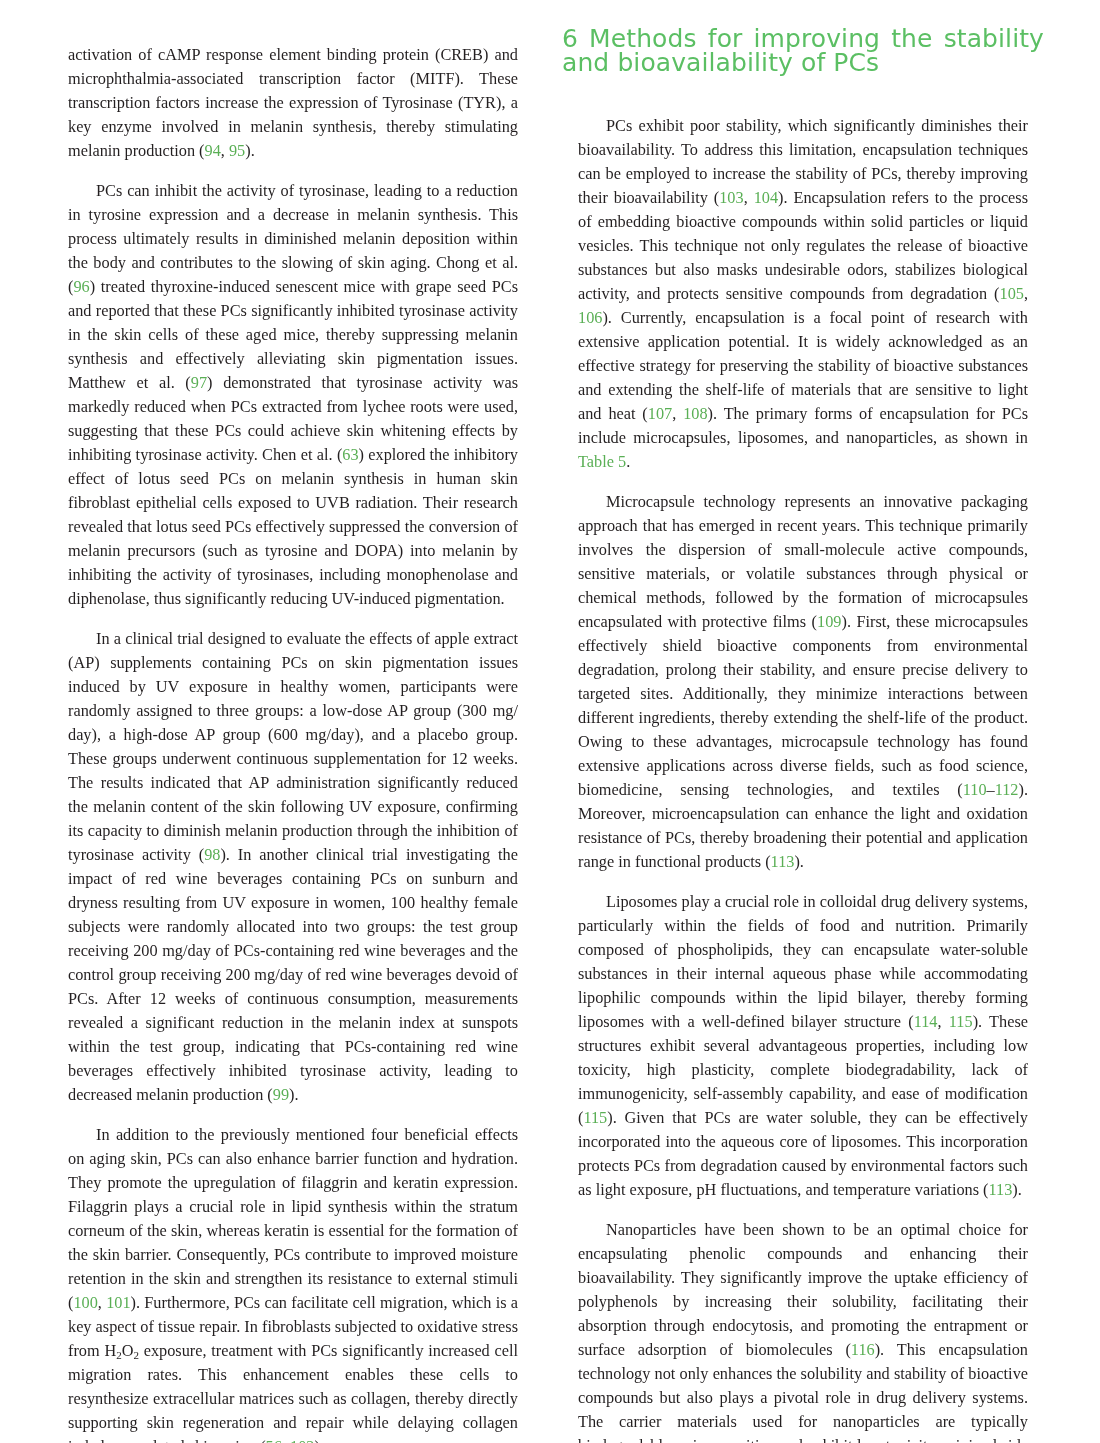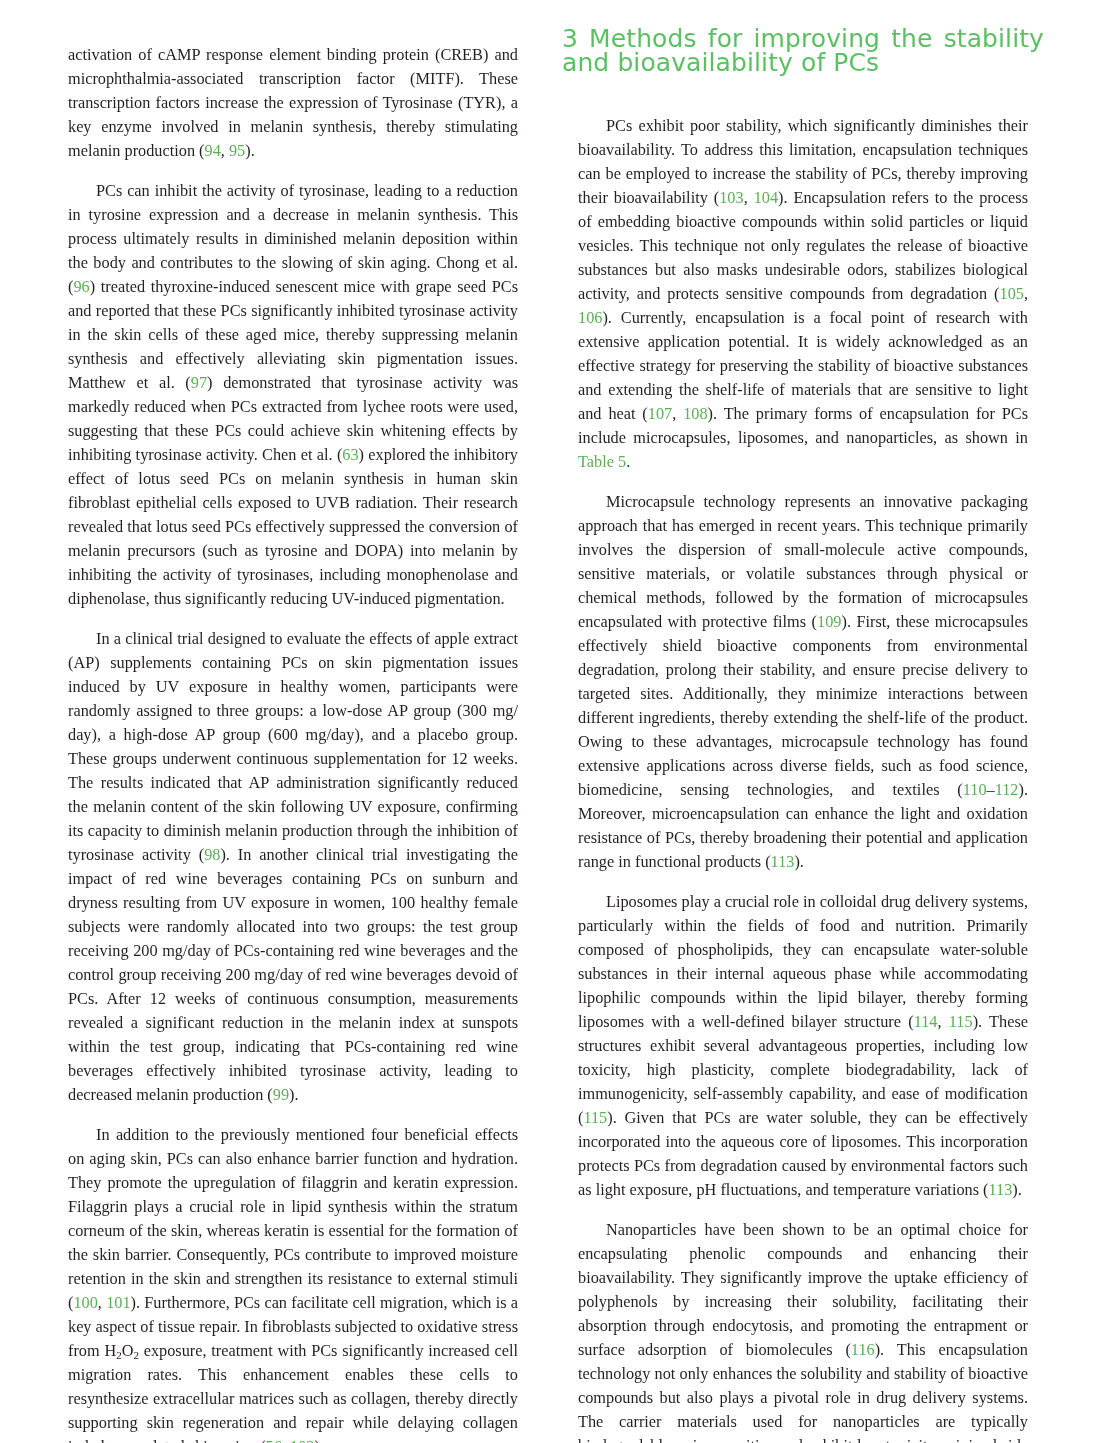--- a/index.html
+++ b/index.html
@@ -32,20 +32,20 @@
 <div class="col col-left">
   <div>
       <p class="cont"><span>activation of cAMP response element binding protein (CREB) and microphthalmia-associated transcription factor (MITF). These transcription factors increase the expression of Tyrosinase (TYR), a key enzyme involved in melanin synthesis, thereby stimulating melanin production (</span><a class="ref" href="#">94</a><span>, </span><a class="ref" href="#">95</a><span>).</span></p>
       <p><span>PCs can inhibit the activity of tyrosinase, leading to a reduction in tyrosine expression and a decrease in melanin synthesis. This process ultimately results in diminished melanin deposition within the body and contributes to the slowing of skin aging. Chong et al. (</span><a class="ref" href="#">96</a><span>) treated thyroxine-induced senescent mice with grape seed PCs and reported that these PCs significantly inhibited tyrosinase activity in the skin cells of these aged mice, thereby suppressing melanin synthesis and effectively alleviating skin pigmentation issues. Matthew et al. (</span><a class="ref" href="#">97</a><span>) demonstrated that tyrosinase activity was markedly reduced when PCs extracted from lychee roots were used, suggesting that these PCs could achieve skin whitening effects by inhibiting tyrosinase activity. Chen et al. (</span><a class="ref" href="#">63</a><span>) explored the inhibitory effect of lotus seed PCs on melanin synthesis in human skin fibroblast epithelial cells exposed to UVB radiation. Their research revealed that lotus seed PCs effectively suppressed the conversion of melanin precursors (such as tyrosine and DOPA) into melanin by inhibiting the activity of tyrosinases, including monophenolase and diphenolase, thus significantly reducing UV-induced pigmentation.</span></p>
       <p><span>In a clinical trial designed to evaluate the effects of apple extract (AP) supplements containing PCs on skin pigmentation issues induced by UV exposure in healthy women, participants were randomly assigned to three groups: a low-dose AP group (300 mg/​day), a high-dose AP group (600 mg/day), and a placebo group. These groups underwent continuous supplementation for 12 weeks. The results indicated that AP administration significantly reduced the melanin content of the skin following UV exposure, confirming its capacity to diminish melanin production through the inhibition of tyrosinase activity (</span><a class="ref" href="#">98</a><span>). In another clinical trial investigating the impact of red wine beverages containing PCs on sunburn and dryness resulting from UV exposure in women, 100 healthy female subjects were randomly allocated into two groups: the test group receiving 200 mg/day of PCs-containing red wine beverages and the control group receiving 200 mg/day of red wine beverages devoid of PCs. After 12 weeks of continuous consumption, measurements revealed a significant reduction in the melanin index at sunspots within the test group, indicating that PCs-containing red wine beverages effectively inhibited tyrosinase activity, leading to decreased melanin production (</span><a class="ref" href="#">99</a><span>).</span></p>
       <p><span>In addition to the previously mentioned four beneficial effects on aging skin, PCs can also enhance barrier function and hydration. They promote the upregulation of filaggrin and keratin expression. Filaggrin plays a crucial role in lipid synthesis within the stratum corneum of the skin, whereas keratin is essential for the formation of the skin barrier. Consequently, PCs contribute to improved moisture retention in the skin and strengthen its resistance to external stimuli (</span><a class="ref" href="#">100</a><span>, </span><a class="ref" href="#">101</a><span>). Furthermore, PCs can facilitate cell migration, which is a key aspect of tissue repair. In fibroblasts subjected to oxidative stress from H</span><sub>2</sub><span>O</span><sub>2</sub><span> exposure, treatment with PCs significantly increased cell migration rates. This enhancement enables these cells to resynthesize extracellular matrices such as collagen, thereby directly supporting skin regeneration and repair while delaying collagen imbalance-related skin aging (</span><a class="ref" href="#">56</a><span>, </span><a class="ref" href="#">102</a><span>).</span></p>
     </div>
 </div>
 
 <div class="col col-right">
-  <h2>3 Methods for improving the stability and bioavailability of PCs</h2>
+  <h2>6 Methods for improving the stability and bioavailability of PCs</h2>
   <div class="body">
       <p><span>PCs exhibit poor stability, which significantly diminishes their bioavailability. To address this limitation, encapsulation techniques can be employed to increase the stability of PCs, thereby improving their bioavailability (</span><a class="ref" href="#">103</a><span>, </span><a class="ref" href="#">104</a><span>). Encapsulation refers to the process of embedding bioactive compounds within solid particles or liquid vesicles. This technique not only regulates the release of bioactive substances but also masks undesirable odors, stabilizes biological activity, and protects sensitive compounds from degradation (</span><a class="ref" href="#">105</a><span>, </span><a class="ref" href="#">106</a><span>). Currently, encapsulation is a focal point of research with extensive application potential. It is widely acknowledged as an effective strategy for preserving the stability of bioactive substances and extending the shelf-life of materials that are sensitive to light and heat (</span><a class="ref" href="#">107</a><span>, </span><a class="ref" href="#">108</a><span>). The primary forms of encapsulation for PCs include microcapsules, liposomes, and nanoparticles, as shown in </span><a class="ref" href="#">Table 5</a><span>.</span></p>
       <p><span>Microcapsule technology represents an innovative packaging approach that has emerged in recent years. This technique primarily involves the dispersion of small-molecule active compounds, sensitive materials, or volatile substances through physical or chemical methods, followed by the formation of microcapsules encapsulated with protective films (</span><a class="ref" href="#">109</a><span>). First, these microcapsules effectively shield bioactive components from environmental degradation, prolong their stability, and ensure precise delivery to targeted sites. Additionally, they minimize interactions between different ingredients, thereby extending the shelf-life of the product. Owing to these advantages, microcapsule technology has found extensive applications across diverse fields, such as food science, biomedicine, sensing technologies, and textiles (</span><a class="ref" href="#">110</a><span>–</span><a class="ref" href="#">112</a><span>). Moreover, microencapsulation can enhance the light and oxidation resistance of PCs, thereby broadening their potential and application range in functional products (</span><a class="ref" href="#">113</a><span>).</span></p>
       <p><span>Liposomes play a crucial role in colloidal drug delivery systems, particularly within the fields of food and nutrition. Primarily composed of phospholipids, they can encapsulate water-soluble substances in their internal aqueous phase while accommodating lipophilic compounds within the lipid bilayer, thereby forming liposomes with a well-defined bilayer structure (</span><a class="ref" href="#">114</a><span>, </span><a class="ref" href="#">115</a><span>). These structures exhibit several advantageous properties, including low toxicity, high plasticity, complete biodegradability, lack of immunogenicity, self-assembly capability, and ease of modification (</span><a class="ref" href="#">115</a><span>). Given that PCs are water soluble, they can be effectively incorporated into the aqueous core of liposomes. This incorporation protects PCs from degradation caused by environmental factors such as light exposure, pH fluctuations, and temperature variations (</span><a class="ref" href="#">113</a><span>).</span></p>
       <p><span>Nanoparticles have been shown to be an optimal choice for encapsulating phenolic compounds and enhancing their bioavailability. They significantly improve the uptake efficiency of polyphenols by increasing their solubility, facilitating their absorption through endocytosis, and promoting the entrapment or surface adsorption of biomolecules (</span><a class="ref" href="#">116</a><span>). This encapsulation technology not only enhances the solubility and stability of bioactive compounds but also plays a pivotal role in drug delivery systems. The carrier materials used for nanoparticles are typically biodegradable or ion sensitive and exhibit low toxicity, minimal side effects, and controllable release</span></p>
     </div>
 </div>
 
 </body></html>

